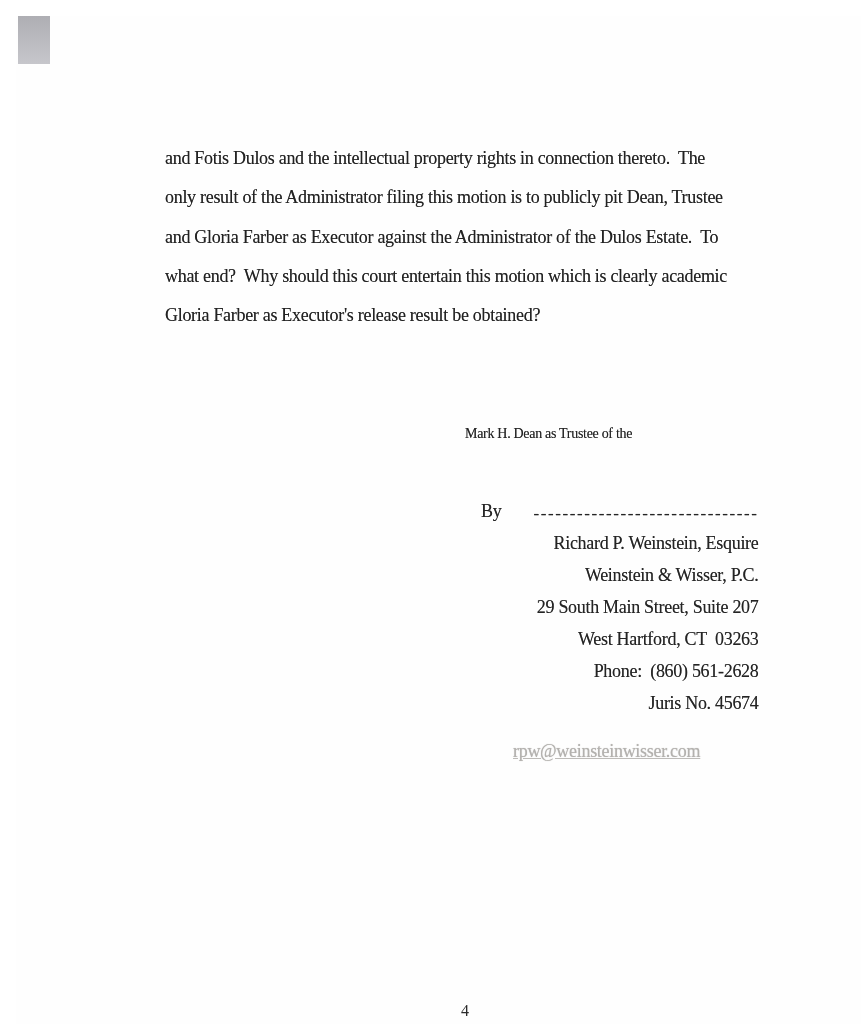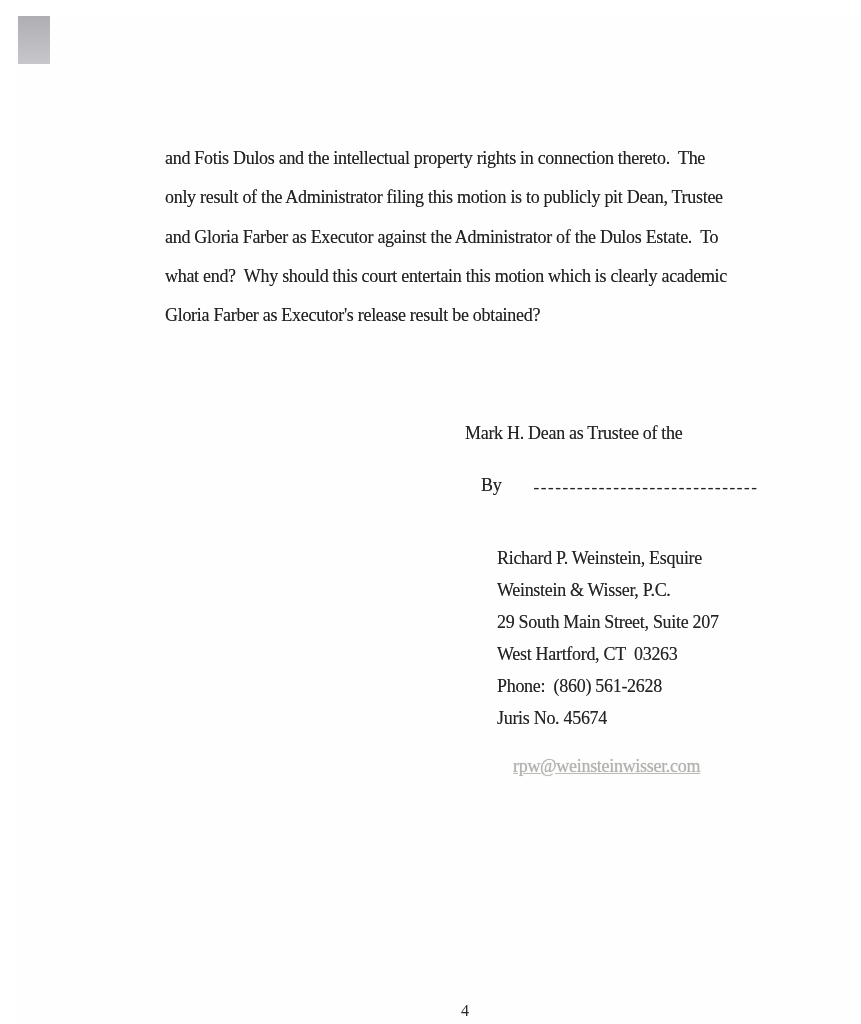--- a/index.html
+++ b/index.html
@@ -48,51 +48,52 @@
   .body-text .line {
     height: 39.3px;
     line-height: 39.3px;
     white-space: pre;
   }
   
   .signature-block {
     position: absolute;
     left: 417px; top: 337px;
     color: #242424;
-    font-size: 18px;
+    font-size: 14px;
     letter-spacing: -0.3px;
     line-height: 19.6px;
     text-shadow: 0 0 0.5px rgba(40,40,40,0.55);
     white-space: pre;
   }
   
   .by-block {
     position: absolute;
     left: 417px; top: 437px;
     color: #242424;
     font-size: 18px;
     letter-spacing: -0.3px;
     text-shadow: 0 0 0.5px rgba(40,40,40,0.55);
   }
   .by-row {
     display: flex;
-    align-items: center;
+    align-items: flex-start;
     height: 20px;
     line-height: 20px;
     font-family: Liberation Serif, serif;
   }
   .by-dashes {
     letter-spacing: 1.6px;
     transform: translateY(3px);
     white-space: pre;
     font-size: 17px;
   }
   .attorney-lines {
     margin-left: 16px;
-    margin-top: 16px;
+    margin-top: 1px;
+    text-align: right;
   }
   .attorney-lines .line {
     height: 19.7px;
     line-height: 19.7px;
     white-space: pre;
   }
   .email-line {
     margin-left: 32px;
     height: 19.7px;
     line-height: 19.7px;

